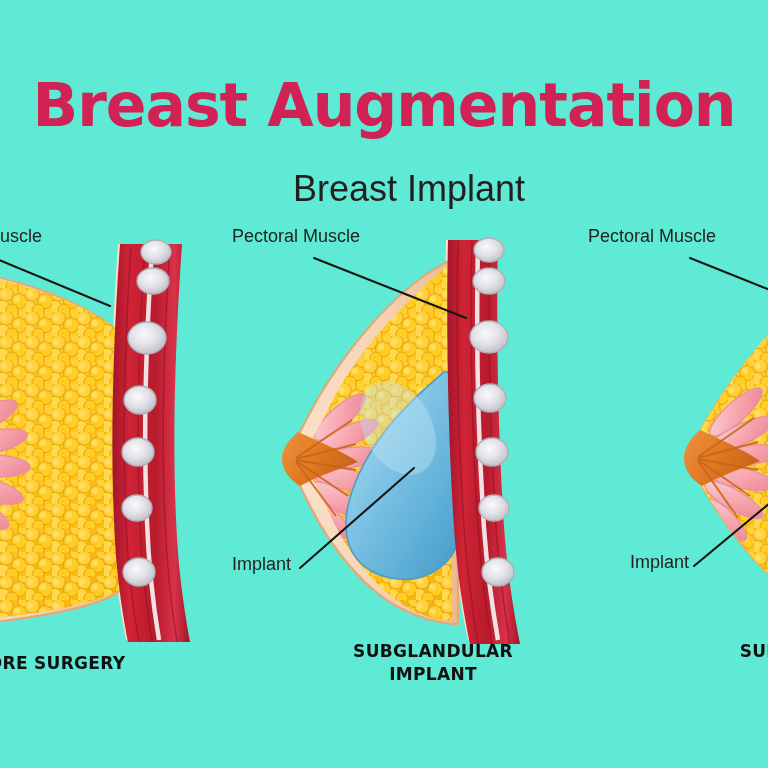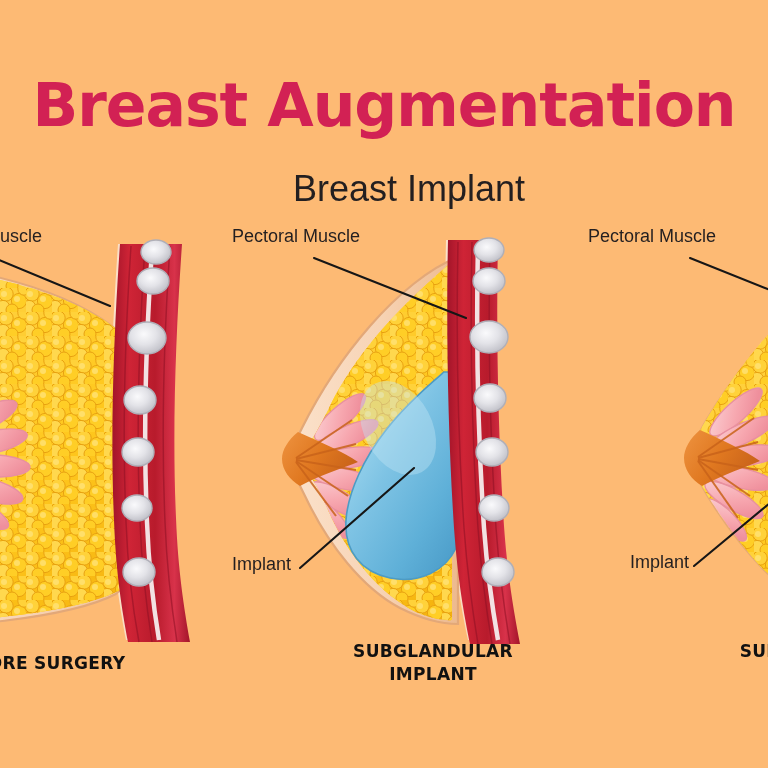--- a/index.html
+++ b/index.html
@@ -5,21 +5,21 @@
 <style>
   * { margin:0; padding:0; box-sizing:border-box; }
   html,body{
     width:768px; height:768px; overflow:hidden;
     background:#FCE5EA;
     font-family:"Liberation Sans", sans-serif;
   }
   #stage{
     position:relative;
     width:768px; height:768px;
-    background:#fdba74;
+    background:#5eead4;
   }
   .title{
     position:absolute;
     left:0; top:70px; width:768px;
     text-align:center;
     font-family:"DejaVu Sans", sans-serif;
     font-weight:bold;
     font-size:60px;
     letter-spacing:-1px;
     color:#D22154;

